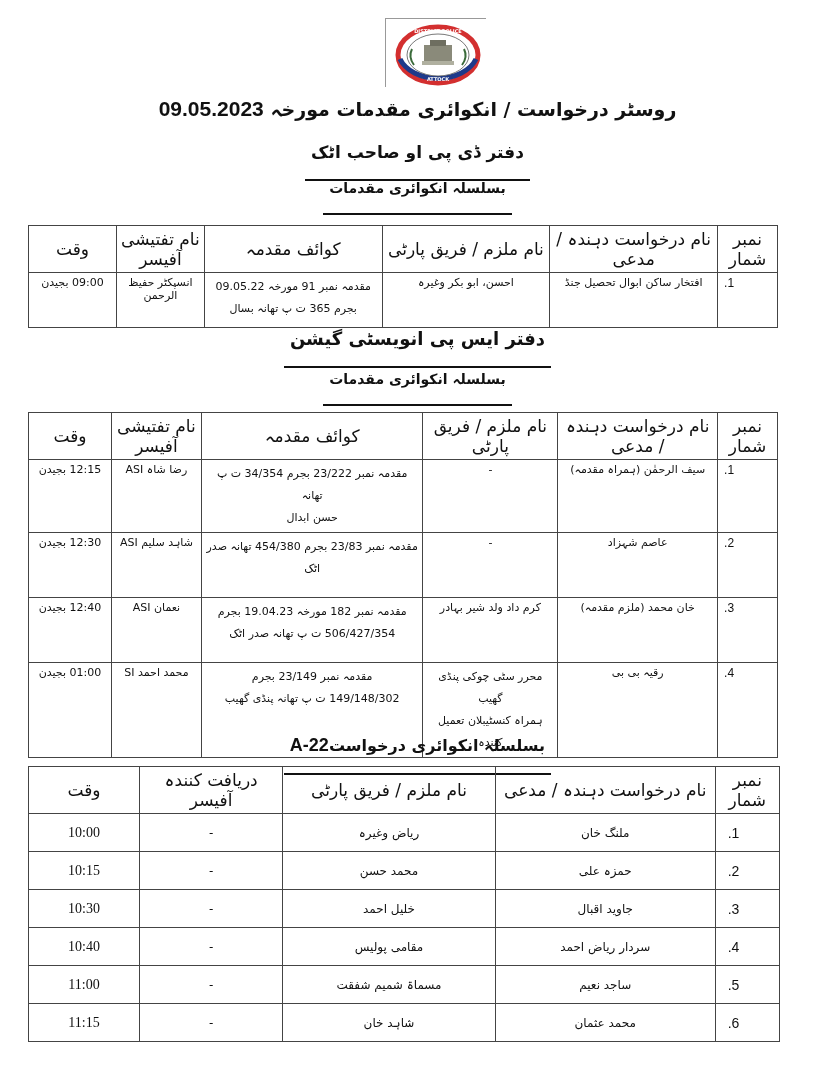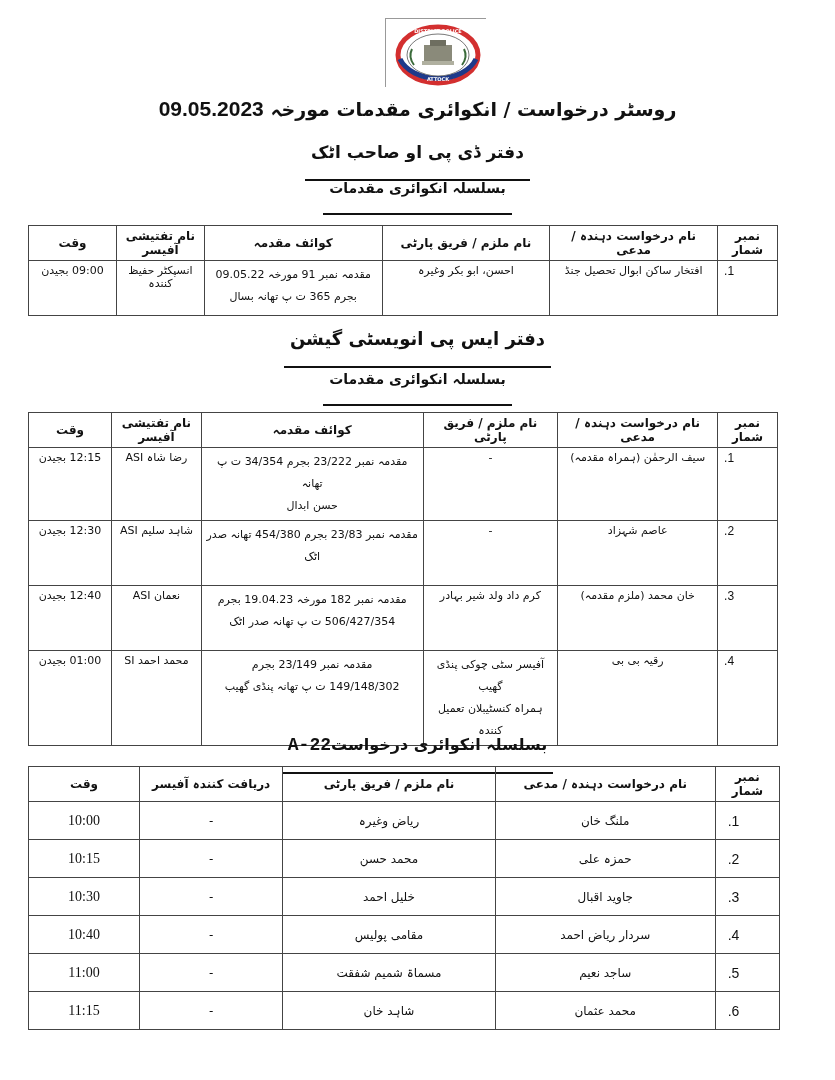--- a/index.html
+++ b/index.html
@@ -14,25 +14,25 @@
   .title { position:absolute; left:0; width:835px; text-align:center; direction:rtl;
            font-family:"DejaVu Sans", sans-serif; font-weight:bold; }
   .t-main { top:97px; font-size:19px; }
   .t-main .date { font-family:"Liberation Sans", sans-serif; font-size:21px; }
   .heading-ul { display:inline-block; border-bottom:2px solid #111; padding:0 6px 17px; }
   .t-off1 { top:142px; font-size:17px; }
   .t-sub1 { top:180px; font-size:14px; }
   .t-off2 { top:328px; font-size:18px;text-decoration:underline; }
   .t-sub2 { top:371px; font-size:14px; }
   .t-sub3 { top:735px; font-size:16px; }
-  .t-sub3 .en { font-family:Liberation Mono, monospace; font-size:18px;margin-top:18px; }
+  .t-sub3 .en { font-family:Liberation Sans, sans-serif; font-size:18px;margin-top:18px; }
 
   table { position:absolute; border-collapse:collapse; direction:rtl; }
   td, th { border:1px solid #444; font-size:11px; text-align:center; vertical-align:top; padding:3px 4px; }
-  th { font-weight:bold; font-size:12px; height:22px; vertical-align:middle; }
+  th { font-weight:normal; font-size:17px; height:22px; vertical-align:middle; }
   td.num { text-align:left; direction:ltr; font-family:"Liberation Sans", sans-serif; font-size:12px; padding-left:6px; }
   td .ln { display:block; line-height:22px; }
 
   #tbl1 { left:28px; top:225px; width:750px; }
   #tbl1 td { height:48px; }
   #tbl2 { left:28px; top:412px; width:750px; }
   #tbl2 td { height:58px;margin-top:48px; }
   #tbl3 { left:28px; top:766px; width:752px; }
   #tbl3 td { height:31px; vertical-align:middle; font-size:12px; }
   #tbl3 td.num { vertical-align:middle; font-size:14px; padding-left:12px; }
@@ -91,21 +91,21 @@
       <th>وقت</th>
     </tr>
     <tr>
       <td class="num">.1</td>
       <td>افتخار ساکن ابوال تحصیل جنڈ</td>
       <td>احسن، ابو بکر وغیرہ</td>
       <td>
             <span class="ln">مقدمہ نمبر 91 مورخہ 09.05.22</span>
             <span class="ln">بجرم 365 ت پ تھانہ بسال</span>
           </td>
-      <td>انسپکٹر حفیظ کنندہ</td>
+      <td>انسپکٹر حفیظ الرحمن</td>
       <td>09:00 بجیدن</td>
     </tr>
   </tbody>
     </table>
 
   <div class="title t-off2">
     <span class="heading-ul">دفتر ایس پی انویسٹی گیشن</span>
   </div>
   <div class="title t-sub2">
     <span class="heading-ul">بسلسلہ انکوائری مقدمات</span>
@@ -159,21 +159,21 @@
             <span class="ln">مقدمہ نمبر 182 مورخہ 19.04.23 بجرم</span>
             <span class="ln">506/427/354 ت پ تھانہ صدر اٹک</span>
           </td>
       <td>نعمان ASI</td>
       <td>12:40 بجیدن</td>
     </tr>
     <tr>
       <td class="num">.4</td>
       <td>رقیہ بی بی</td>
       <td>
-            <span class="ln">آفیسر سٹی چوکی پنڈی گھیب</span>
+            <span class="ln">محرر سٹی چوکی پنڈی گھیب</span>
             <span class="ln">ہمراہ کنسٹیبلان تعمیل کنندہ</span>
           </td>
       <td>
             <span class="ln">مقدمہ نمبر 23/149 بجرم</span>
             <span class="ln">149/148/302 ت پ تھانہ پنڈی گھیب</span>
           </td>
       <td>محمد احمد SI</td>
       <td>01:00 بجیدن</td>
     </tr>
   </tbody>

